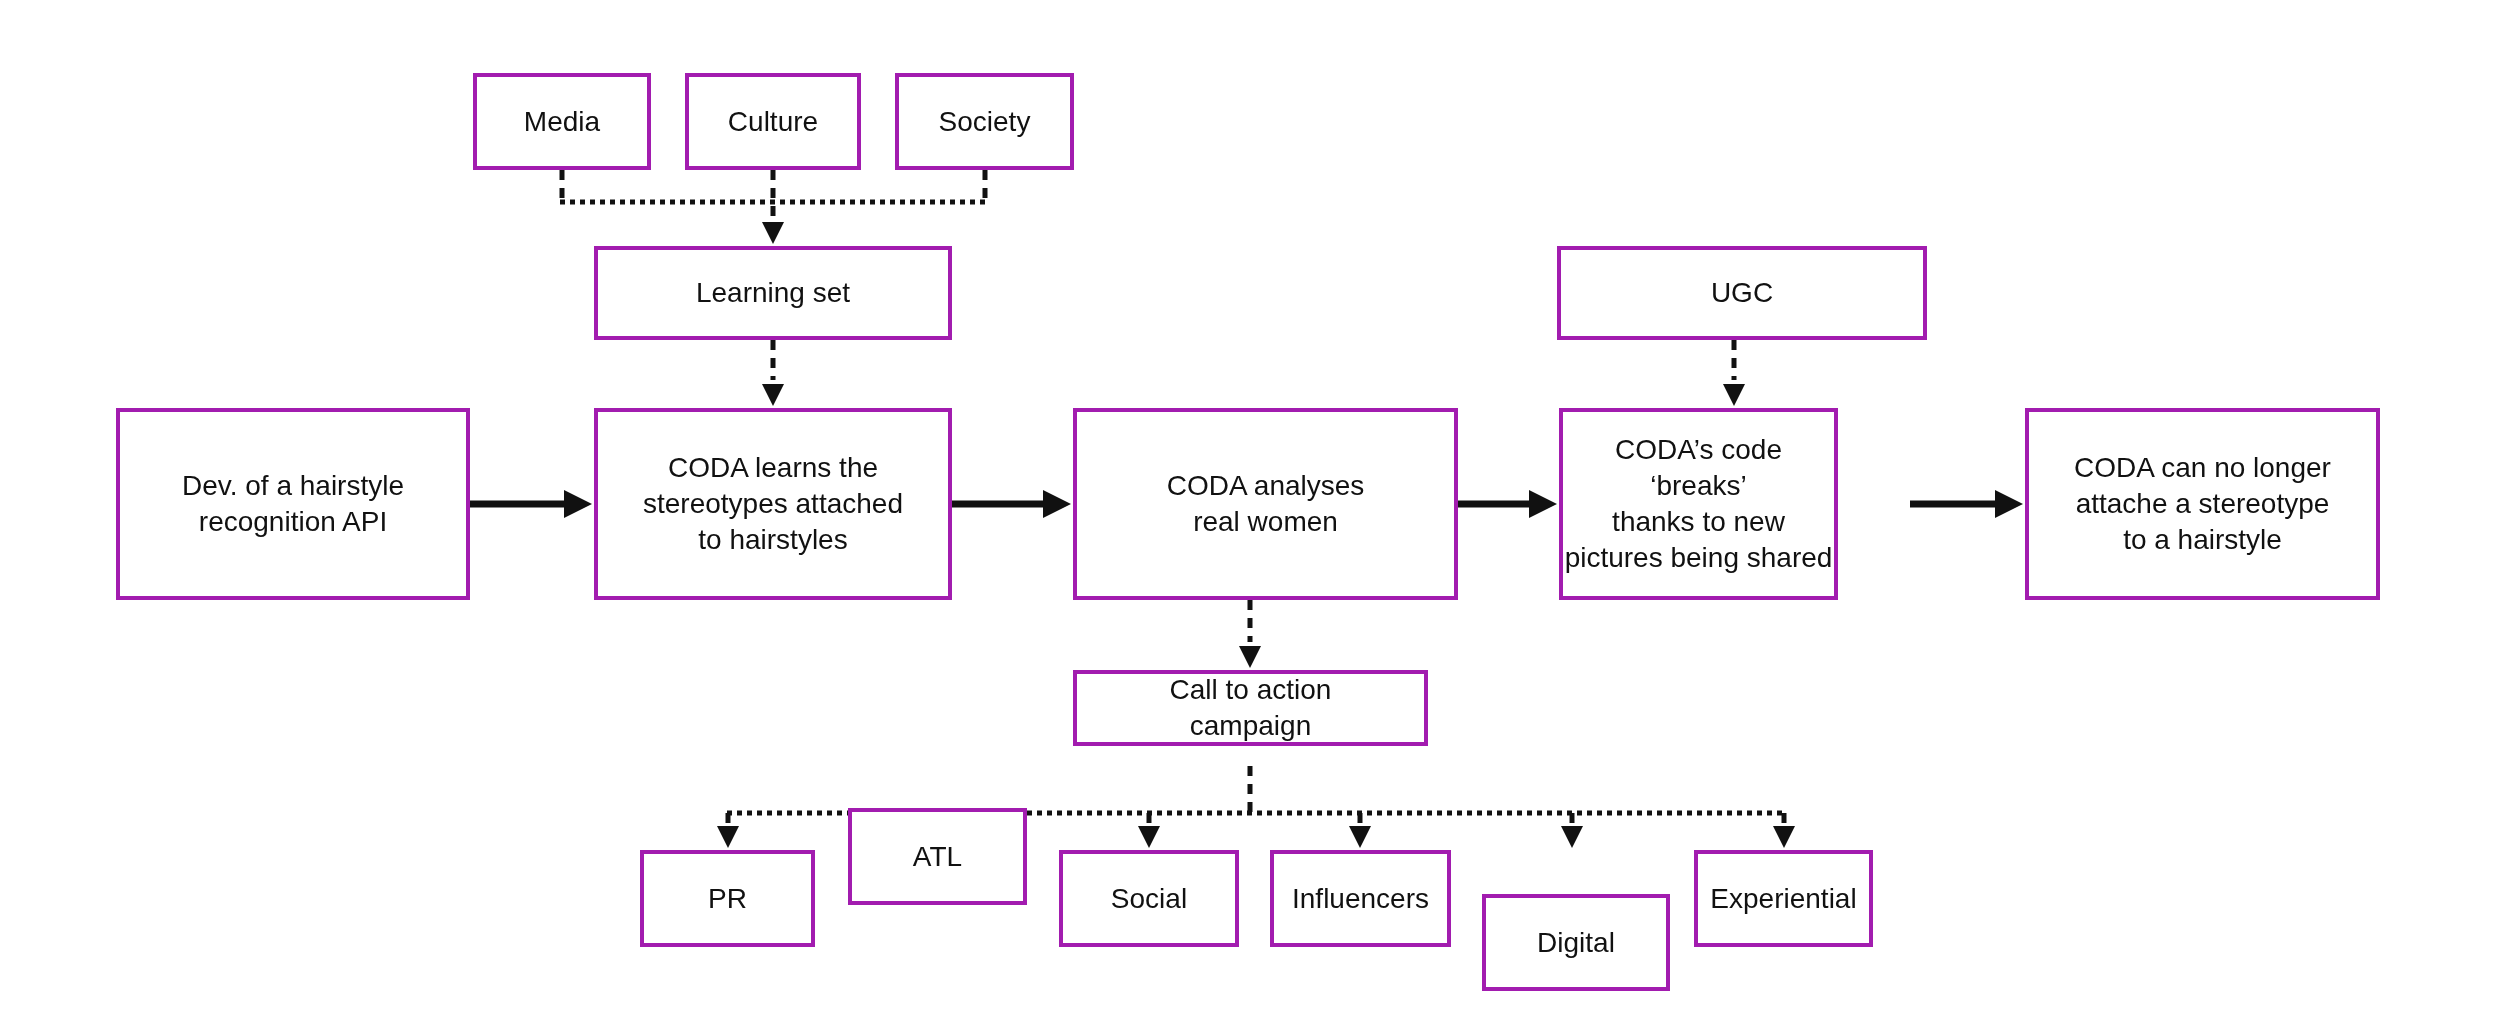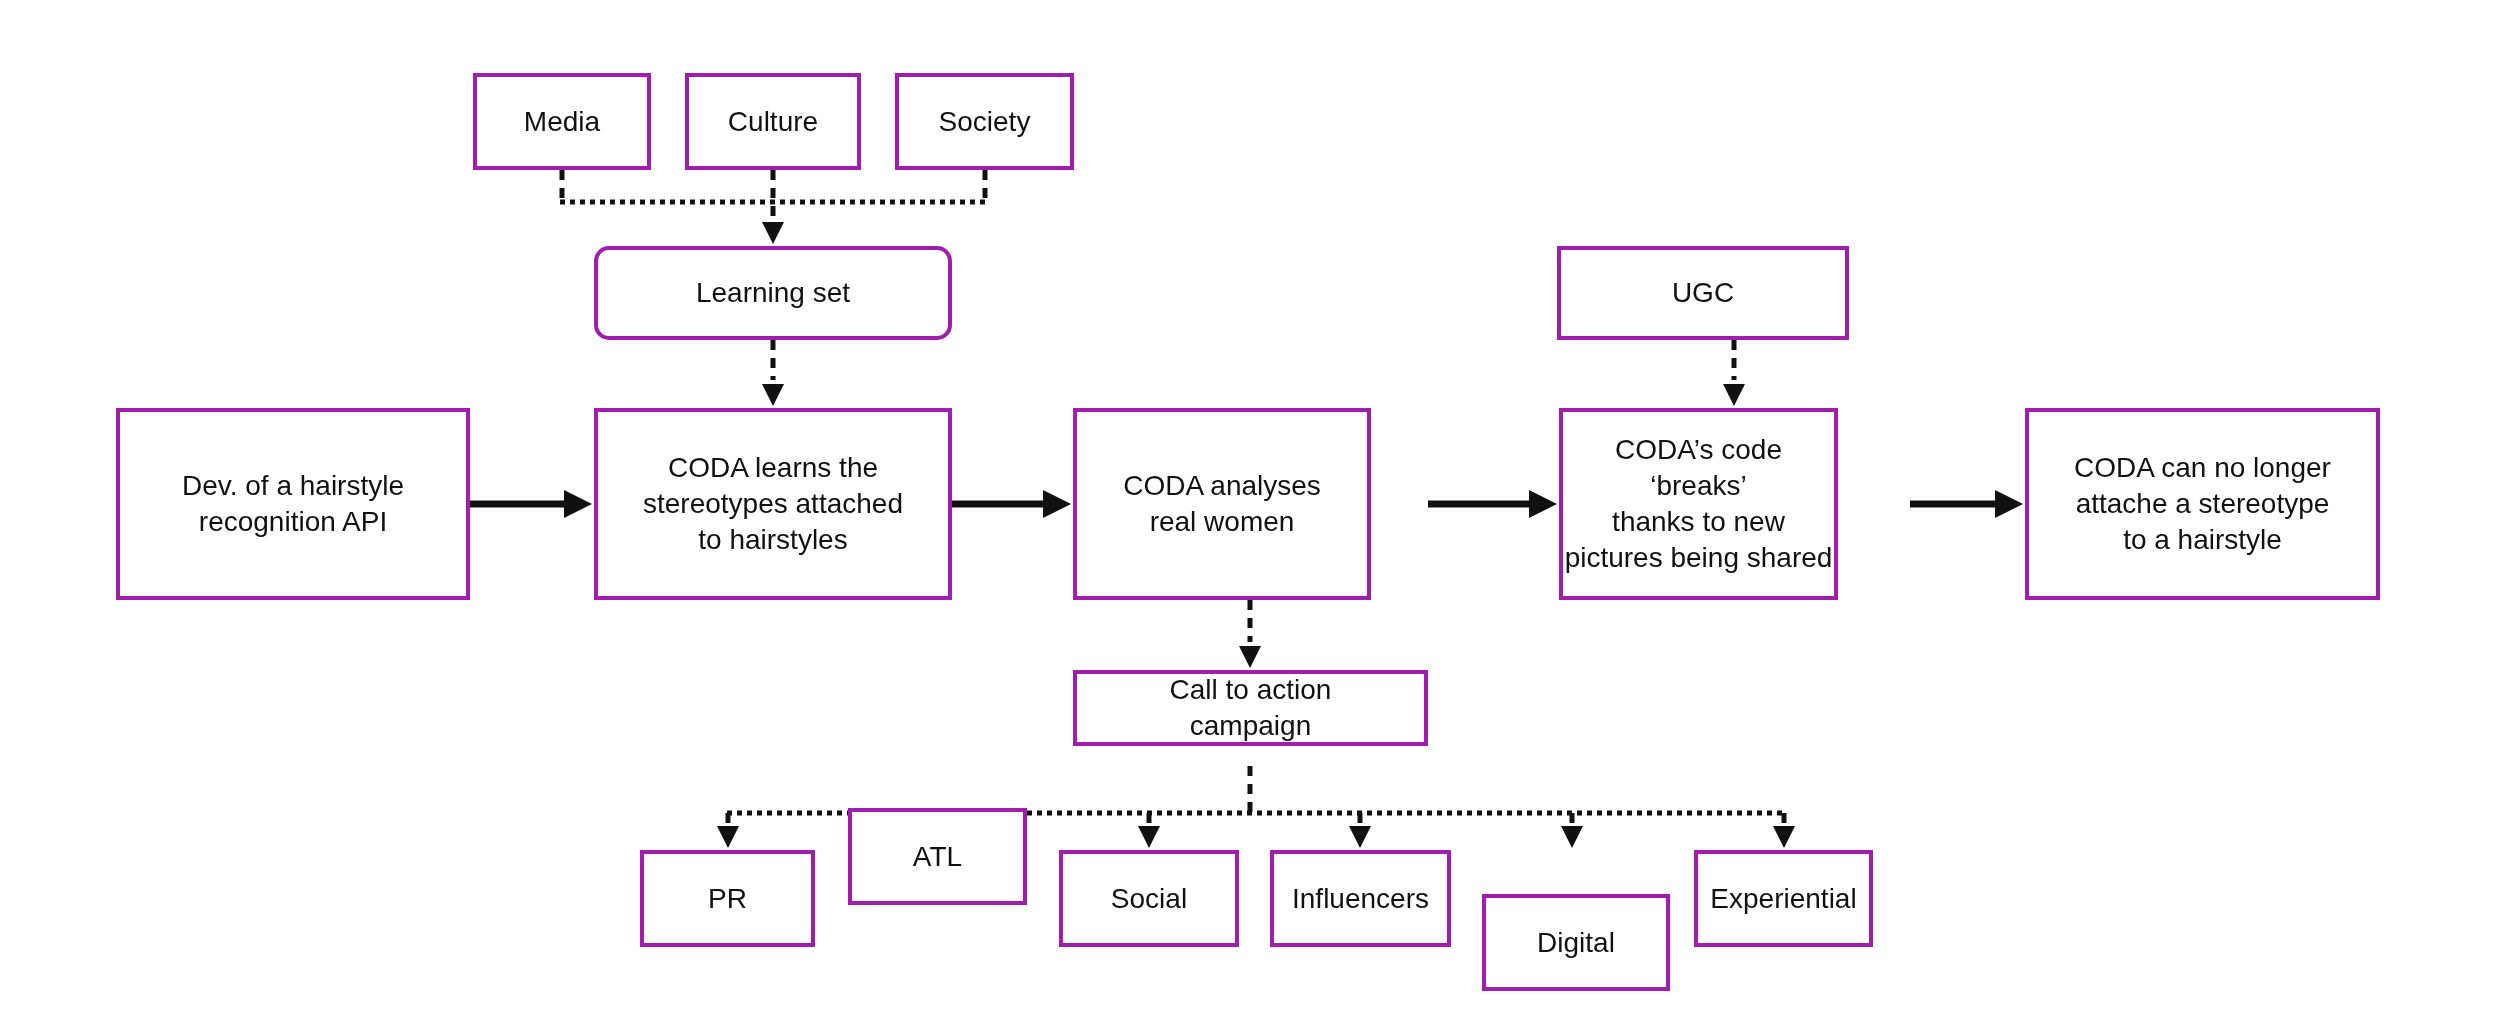--- a/index.html
+++ b/index.html
@@ -126,29 +126,29 @@
     <g>
       <line class="dash-line" x1="1784" y1="813" x2="1784" y2="830"></line>
       <polygon class="head" points="1784,848 1773,826 1795,826"></polygon>
     </g>
   </svg>
 
   <div class="node" style="left:473px; top:73px; width:178px; height:97px;">Media</div>
   <div class="node" style="left:685px; top:73px; width:176px; height:97px;">Culture</div>
   <div class="node" style="left:895px; top:73px; width:179px; height:97px;">Society</div>
 
-  <div class="node" style="left:594px; top:246px; width:358px; height:94px;border-radius:15px;">Learning set</div>
-  <div class="node" style="left:1557px; top:246px; width:292px; height:94px;">UGC</div>
+  <div class="node" style="left:594px; top:246px; width:358px; height:94px;">Learning set</div>
+  <div class="node" style="left:1557px; top:246px; width:370px; height:94px;">UGC</div>
 
   <div class="node" style="left:116px; top:408px; width:354px; height:192px;">Dev. of a hairstyle
 recognition API</div>
   <div class="node" style="left:594px; top:408px; width:358px; height:192px;">CODA learns the
 stereotypes attached
 to hairstyles</div>
-  <div class="node" style="left:1073px; top:408px; width:298px; height:192px;">CODA analyses
+  <div class="node" style="left:1073px; top:408px; width:385px; height:192px;">CODA analyses
 real women</div>
   <div class="node" style="left:1559px; top:408px; width:279px; height:192px;">CODA’s code ‘breaks’
 thanks to new
 pictures being shared</div>
   <div class="node" style="left:2025px; top:408px; width:355px; height:192px;">CODA can no longer
 attache a stereotype
 to a hairstyle</div>
 
   <div class="node" style="left:1073px; top:670px; width:355px; height:76px;">Call to action
 campaign</div>

